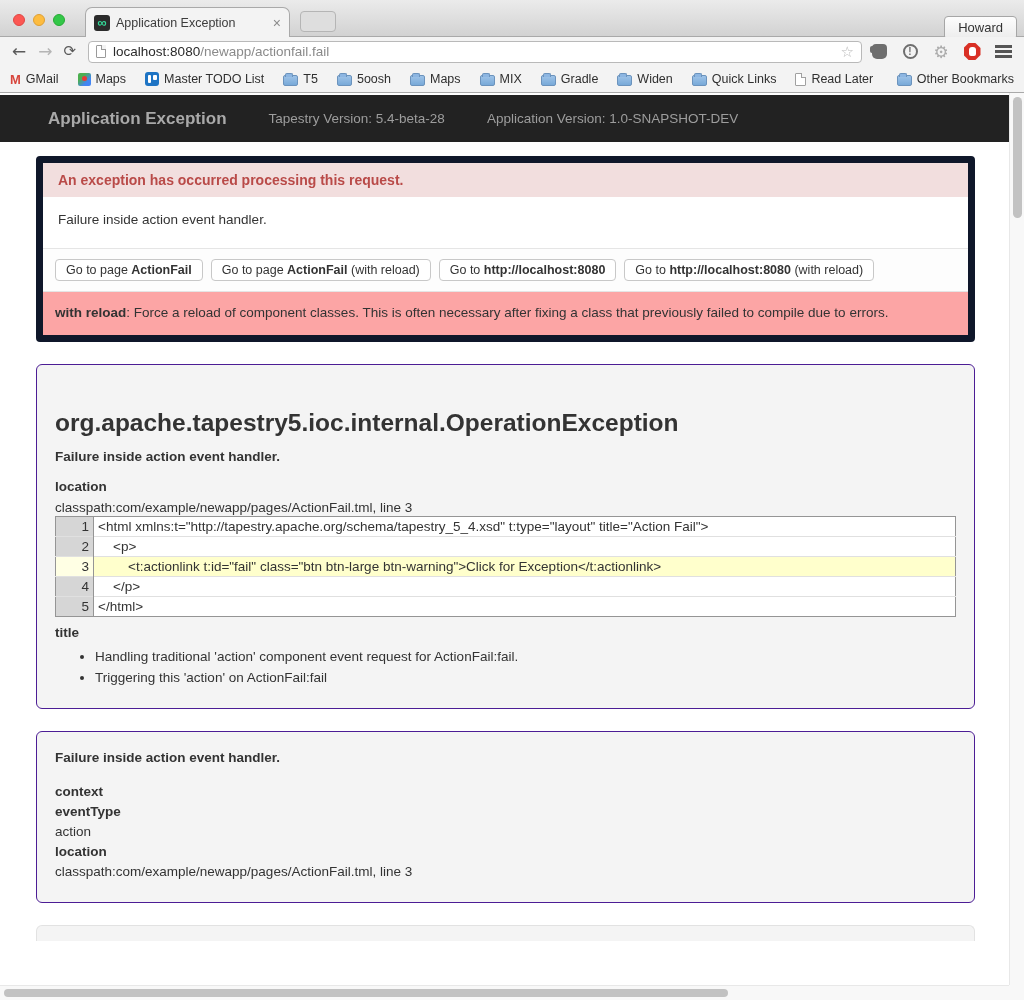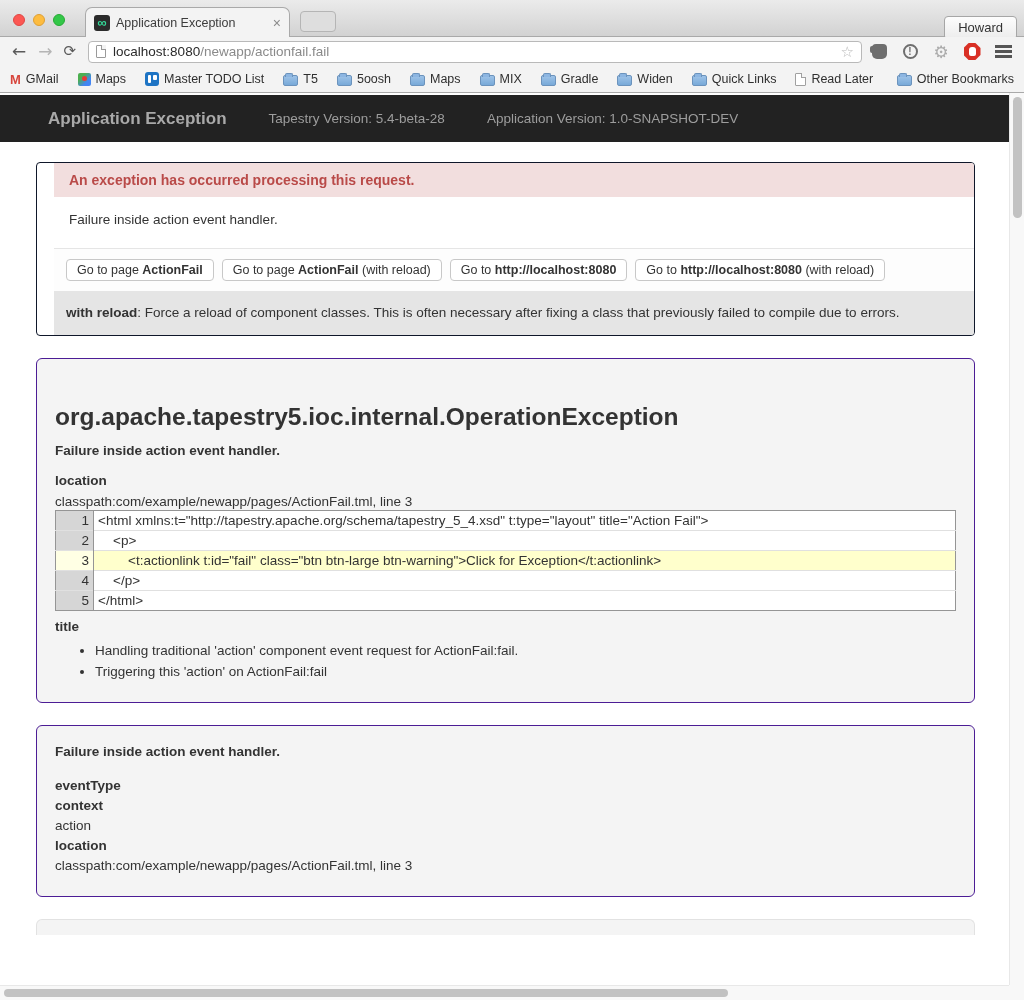--- a/index.html
+++ b/index.html
@@ -66,27 +66,27 @@
   .ic-doc::after{ content:""; position:absolute; right:-1px; top:-1px; width:4px; height:4px; background:#f3f3f3; border-left:1px solid #a0a0a0; border-bottom:1px solid #a0a0a0;}
 
   
   .page { position:absolute; left:0; top:94px; width:1009px; height:906px; background:#fff; overflow:hidden; }
   .tnavbar { margin-top:1px; height:47px; background:#222; display:flex; align-items:center; padding-left:48px; }
   .brand { font-size:17px; font-weight:bold; color:#a9a9a9; margin-right:42px; }
   .ver { font-size:13.5px; color:#9d9d9d; margin-right:42px; }
 
   .content { width:939px; margin-left:36px; }
 
-  .card { margin-top:20px; border:1px solid #0f172a; border-radius:4px; overflow:hidden;padding-left:17px; }
+  .card { margin-top:14px; border:7px solid #0f172a; border-radius:4px; overflow:hidden; }
   .card-alert { background:#f2dede; color:#b94a48; font-weight:bold; font-size:14px; padding:9px 15px; }
   .card-body { background:#fff; font-size:13.5px; color:#333; padding:15px 15px 21px; }
   .card-buttons { background:#fdfdfd; border-top:1px solid #e5e5e5; padding:10px 12px; display:flex; gap:8px; }
   .btn { font-size:12.5px; color:#333; background:#fff; border:1px solid #c8c8c8; border-radius:4px;
     padding:3px 10px; white-space:nowrap; }
-  .card-footer { background:#e5e5e5; border-top:1px solid #e5e5e5; font-size:13.5px; color:#333; padding:13px 12px 15px; }
+  .card-footer { background:#fca5a5; border-top:1px solid #e5e5e5; font-size:13.5px; color:#333; padding:13px 12px 15px; }
 
   .panel { margin-top:22px; background:#f4f4f4; border:1px solid #4c1d95; border-radius:6px;
     padding:18px 18px 20px; color:#333; }
   .panel h1 { font-size:24.5px; font-weight:bold; color:#333; margin:26px 0 12px; line-height:28px; }
   .ex-msg { font-size:13.5px; font-weight:bold; margin-bottom:14px; line-height:16px; }
   .prop-label { font-size:13.5px; font-weight:bold; line-height:16px; margin-bottom:5px; }
   .prop-value { font-size:13.5px; line-height:16px; }
   .p2 .prop-label, .p2 .prop-value { line-height:20px; margin:0; }
   .p2 .ex-msg { margin-bottom:16px; }
 
@@ -257,22 +257,22 @@
         </table>
       <div class="trace-label">title</div>
       <ul class="trace">
         <li>Handling traditional 'action' component event request for ActionFail:fail.</li>
         <li>Triggering this 'action' on ActionFail:fail</li>
       </ul>
     </div>
 
     <div class="panel p2">
       <div class="ex-msg">Failure inside action event handler.</div>
+      <div class="prop-label">context</div>
       <div class="prop-label">eventType</div>
-      <div class="prop-label">context</div>
       <div class="prop-value">action</div>
       <div class="prop-label">location</div>
       <div class="prop-value">classpath:com/example/newapp/pages/ActionFail.tml, line 3</div>
     </div>
 
     <div class="panel-sliver"></div>
   </div>
 </div>
 
 <div class="hscroll">

